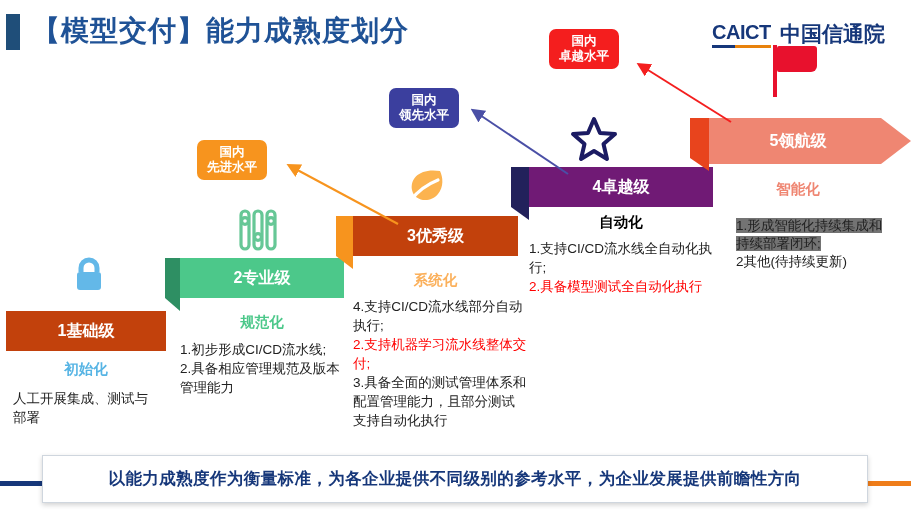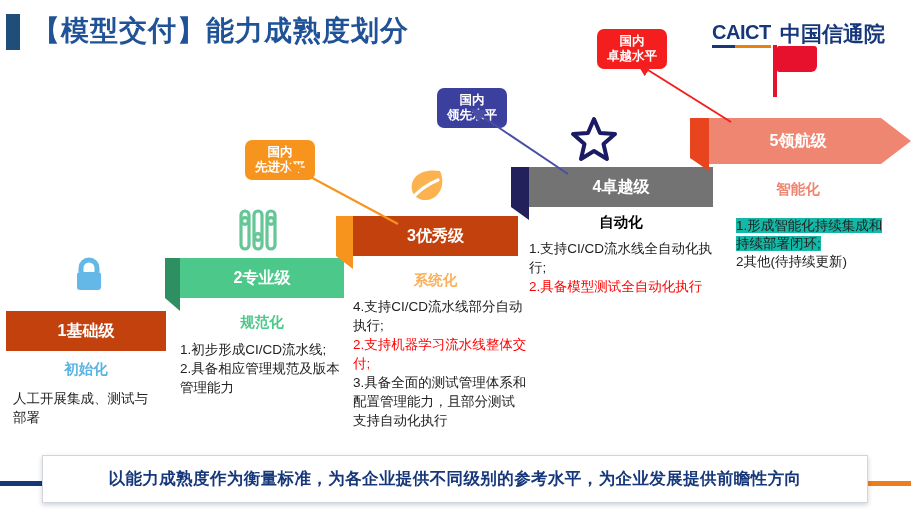--- a/index.html
+++ b/index.html
@@ -37,41 +37,41 @@
     font-size:21px;font-weight:bold;color:#16377a;
   }
   .flag{position:absolute;left:773px;top:45px;width:46px;height:52px;}
   .flag .pole{position:absolute;left:0;top:0;width:4px;height:52px;background:#e8112d;}
   .flag .cloth{position:absolute;left:4px;top:1px;width:40px;height:26px;background:#e8112d;border-radius:2px 3px 6px 2px;}
 
   
   .badge{
     position:absolute;border-radius:7px;color:#ffffff;
     font-size:12.5px;font-weight:bold;line-height:15px;text-align:center;
-    padding:5px 10px;white-space:nowrap;margin-left:48px;
+    padding:5px 10px;white-space:nowrap;
   }
   .badge-red{background:#f41e1e;left:549px;top:29px;}
   .badge-navy{background:#3b3f9e;left:389px;top:88px;}
   .badge-orange{background:#f7941e;left:197px;top:140px;}
 
   
   .step{position:absolute;}
   .step-bar{
     position:absolute;color:#ffffff;font-weight:bold;font-size:16px;
     display:flex;align-items:center;justify-content:center;
     text-align:center;
   }
   .step-side{position:absolute;}
   .sub{position:absolute;font-weight:bold;font-size:14.5px;text-align:center;width:100%;}
   .desc{
     position:absolute;font-size:13.5px;color:#222222;line-height:19px;
     text-align:left;
   }
   .desc .hl-red{color:#ff0000;}
-  .desc .hl-sel{background:#14b8a6;}
+  .desc .hl-sel{background:#737373;}
 
   .icon{position:absolute;}
 
   
   .banner-line-l{position:absolute;left:0px;top:481px;width:48px;height:5px;background:#16377a;}
   .banner-line-r{position:absolute;left:864px;top:481px;width:47px;height:5px;background:#ef7d1a;}
   .banner{
     position:absolute;left:42px;top:455px;width:824px;height:46px;
     background:#ffffff;border:1px solid #cfd6de;
     box-shadow:0 2px 5px rgba(0,0,0,0.18);
@@ -179,21 +179,21 @@
 
   <div class="icon" style="left:570px;top:115px;">
     <svg width="48" height="48" viewBox="0 0 48 48" aria-hidden="true">
       <path d="M24 4 L30 18 L45 19 L33.5 29 L37 44 L24 36 L11 44 L14.5 29 L3 19 L18 18 Z" fill="#ffffff" stroke="#1b1b63" stroke-width="4" stroke-linejoin="round"></path>
     </svg>
   </div>
   <div class="step" style="left:511px;top:167px;width:202px;height:53px;">
     <svg width="18" height="53" style="position:absolute;left:0;top:0;">
       <polygon points="0,0 18,0 18,53 0,40" fill="#22215b"></polygon>
     </svg>
-    <div class="step-bar" style="left:18px;top:0;width:184px;height:40px;background:#737373;">4卓越级</div>
+    <div class="step-bar" style="left:18px;top:0;width:184px;height:40px;background:#701a75;">4卓越级</div>
   </div>
   <div class="sub" style="left:529px;top:213px;width:184px;color:#000000;">自动化</div>
   <div class="desc" style="left:529px;top:239px;width:184px;">
     <div>1.支持CI/CD流水线全自动化执行;</div>
     <div class="hl-red">2.具备模型测试全自动化执行</div>
   </div>
 
   <div class="step" style="left:690px;top:118px;width:263px;height:53px;">
     <svg width="19" height="53" style="position:absolute;left:0;top:0;">
       <polygon points="0,0 19,0 19,53 0,40" fill="#e8441d"></polygon>

